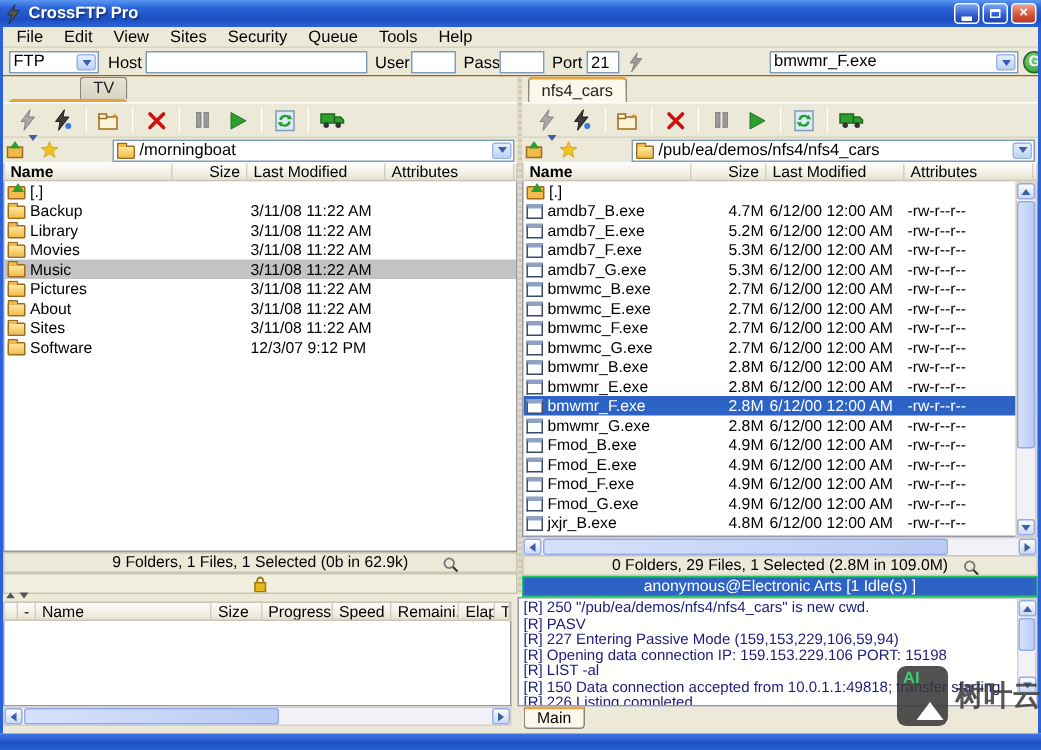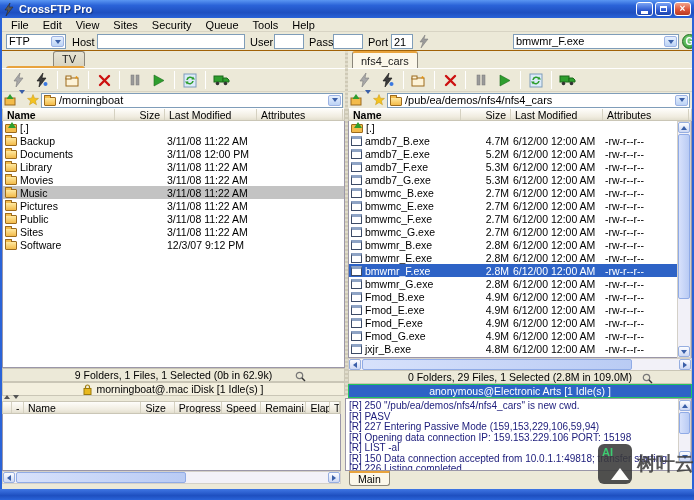--- a/index.html
+++ b/index.html
@@ -50,21 +50,21 @@
   .tab{height:15px;padding:0 8px;border:1px solid #8a867a;border-bottom:none;
     background:linear-gradient(#e8e4d4,#d8d4c2);border-radius:3px 3px 0 0;margin-right:2px;
     font-size:11px;line-height:15px;color:#222;}
   .tab.active{height:17px;background:#fbf7ea;border-top:2px solid #e8a33d;line-height:16px;}
   .toolbar{position:absolute;left:0;top:17px;width:100%;height:24px;background:#ece9d8;
     border-top:1px solid #fff;border-bottom:1px solid #d8d4c4;display:flex;align-items:center;padding:0 4px;}
   .tool-btn{width:24px;height:21px;display:flex;align-items:center;justify-content:center;border-radius:2px;}
   .tool-sep{width:1px;height:18px;background:#cdc9b8;margin:0 3px;border-right:1px solid #fff;}
   .pathbar{position:absolute;left:0;top:41px;width:100%;height:16px;display:flex;align-items:center;padding:0 2px;gap:2px;}
   .path-field{flex:1;height:15px;background:#fff;border:1px solid #7f9db9;display:flex;align-items:center;
-    padding:0 2px;position:relative;font-size:11px;}
+    padding:0 2px;position:relative;font-size:11px;margin-left:34px;}
   .hdr-row{position:absolute;left:0;top:57px;width:100%;height:13px;display:flex;
     background:linear-gradient(#fefdfa,#f0ece0 70%,#e3dfcf);border:1px solid #cac6b6;border-top:1px solid #fff;}
   .hdr-cell{border-right:1px solid #d5d1c1;padding:0 4px;font-size:10.5px;line-height:12px;
     white-space:nowrap;overflow:hidden;display:flex;align-items:center;}
   .listbox{position:absolute;left:0;width:100%;background:#fff;border:1px solid #9a96a8;
     border-top:none;overflow:hidden;}
   .panel-left .listbox{top:70px;height:247px;}
   .panel-right .listbox{top:70px;height:237px;}
   .row{height:13px;display:flex;align-items:center;white-space:nowrap;font-size:10.5px;}
   .row.sel-gray{background:#c3c3c3;}
@@ -317,29 +317,20 @@
             <span class="ic ic-folder"></span>
             <span>Backup</span>
           </span>
           <span class="cell c-size"></span>
           <span class="cell c-date">3/11/08 11:22 AM</span>
           <span class="cell c-attr"></span>
         </div>
         <div class="row">
           <span class="cell c-name">
             <span class="ic ic-folder"></span>
-            <span>Documents</span>
-          </span>
-          <span class="cell c-size"></span>
-          <span class="cell c-date">3/11/08 12:00 PM</span>
-          <span class="cell c-attr"></span>
-        </div>
-        <div class="row">
-          <span class="cell c-name">
-            <span class="ic ic-folder"></span>
             <span>Library</span>
           </span>
           <span class="cell c-size"></span>
           <span class="cell c-date">3/11/08 11:22 AM</span>
           <span class="cell c-attr"></span>
         </div>
         <div class="row">
           <span class="cell c-name">
             <span class="ic ic-folder"></span>
             <span>Movies</span>
@@ -362,21 +353,21 @@
             <span class="ic ic-folder"></span>
             <span>Pictures</span>
           </span>
           <span class="cell c-size"></span>
           <span class="cell c-date">3/11/08 11:22 AM</span>
           <span class="cell c-attr"></span>
         </div>
         <div class="row">
           <span class="cell c-name">
             <span class="ic ic-folder"></span>
-            <span>Public</span>
+            <span>About</span>
           </span>
           <span class="cell c-size"></span>
           <span class="cell c-date">3/11/08 11:22 AM</span>
           <span class="cell c-attr"></span>
         </div>
         <div class="row">
           <span class="cell c-name">
             <span class="ic ic-folder"></span>
             <span>Sites</span>
           </span>
@@ -403,21 +394,20 @@
           </svg>
         </span>
       </div>
       <div class="connrow">
         <span>
           <svg width="9" height="11" viewBox="0 0 9 11">
             <rect x="1" y="4.5" width="7" height="6" fill="#e8b81d" stroke="#9c7a0d"></rect>
             <path d="M2.5 4.5 V3 a2 2 0 0 1 4 0 V4.5" fill="none" stroke="#9c7a0d" stroke-width="1.2"></path>
           </svg>
         </span>
-        <span>morningboat@.mac iDisk [1 Idle(s) ]</span>
       </div>
     </div>
   <div class="abs splitter"></div>
   <div class="abs panel panel-right" id="panel-right">
       <div class="tabs">
         <span class="tab active">nfs4_cars</span>
         <span class="tab">v2.6</span>
       </div>
       <div class="toolbar">
         <span class="tool-btn">

